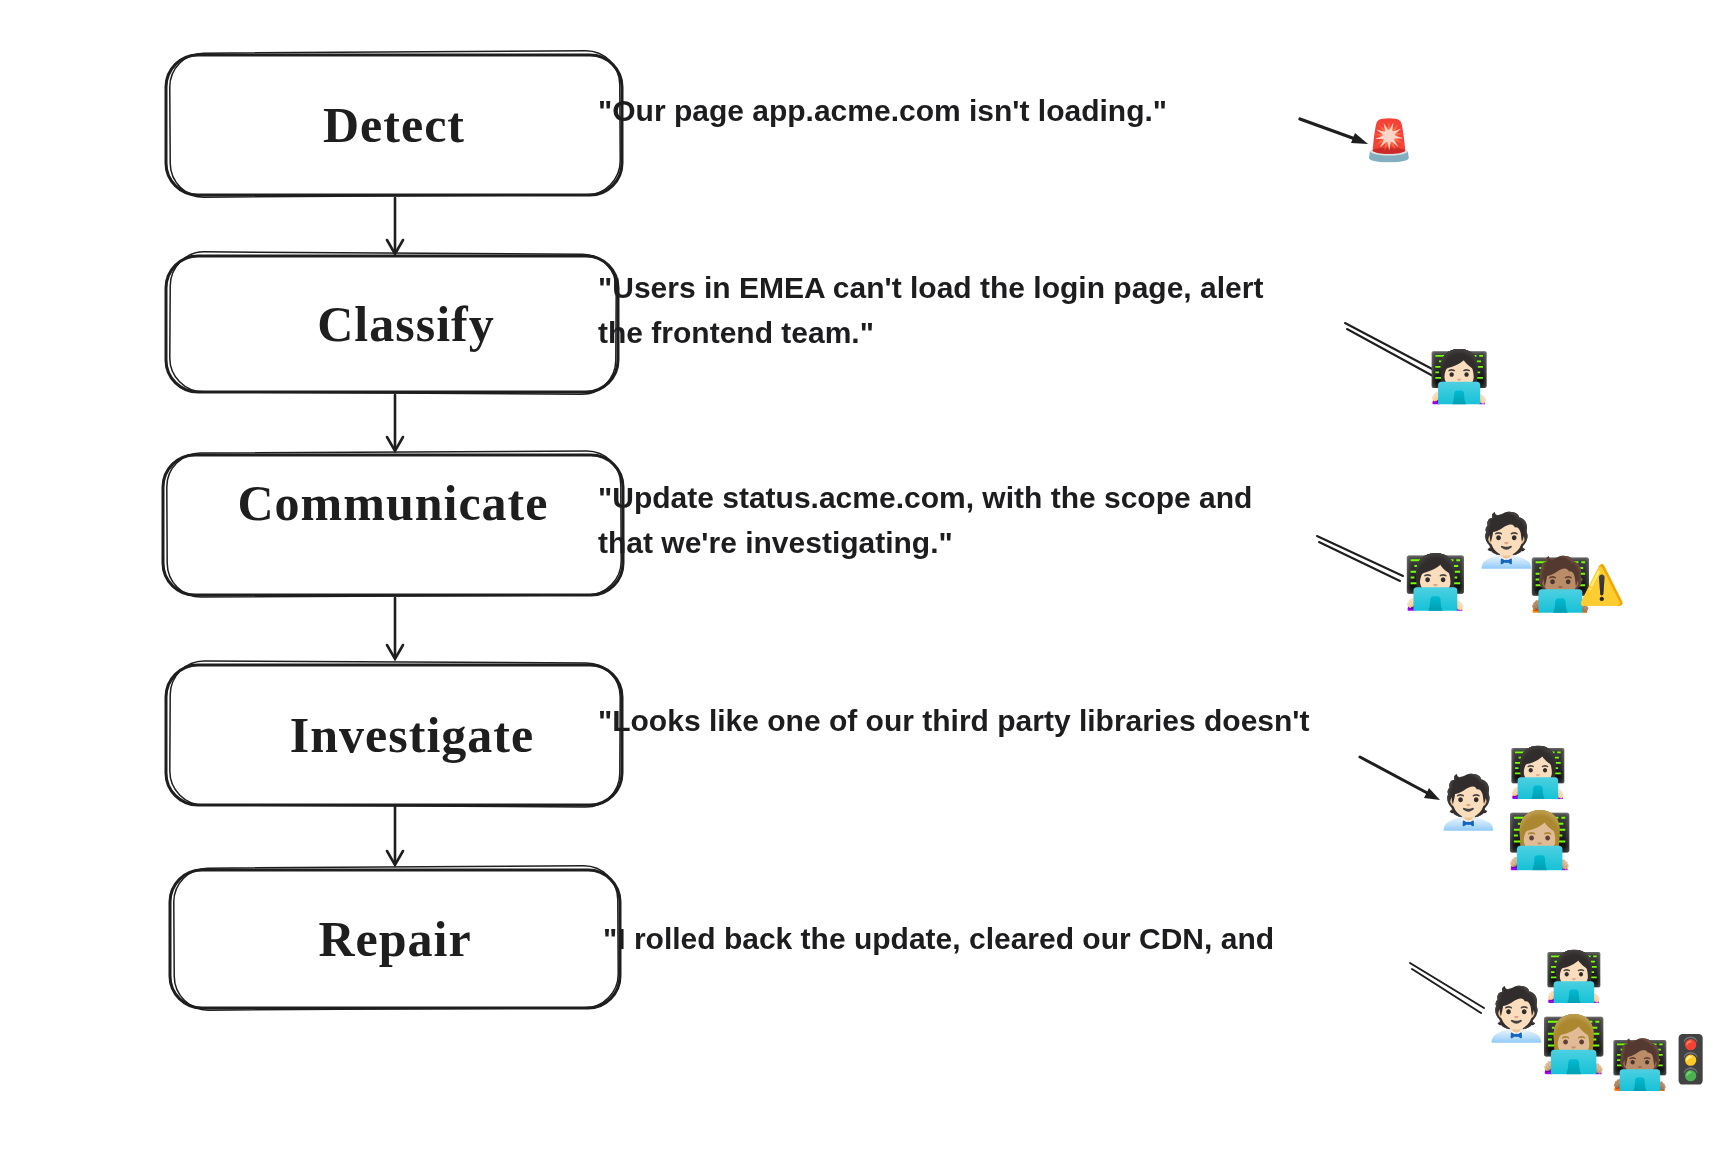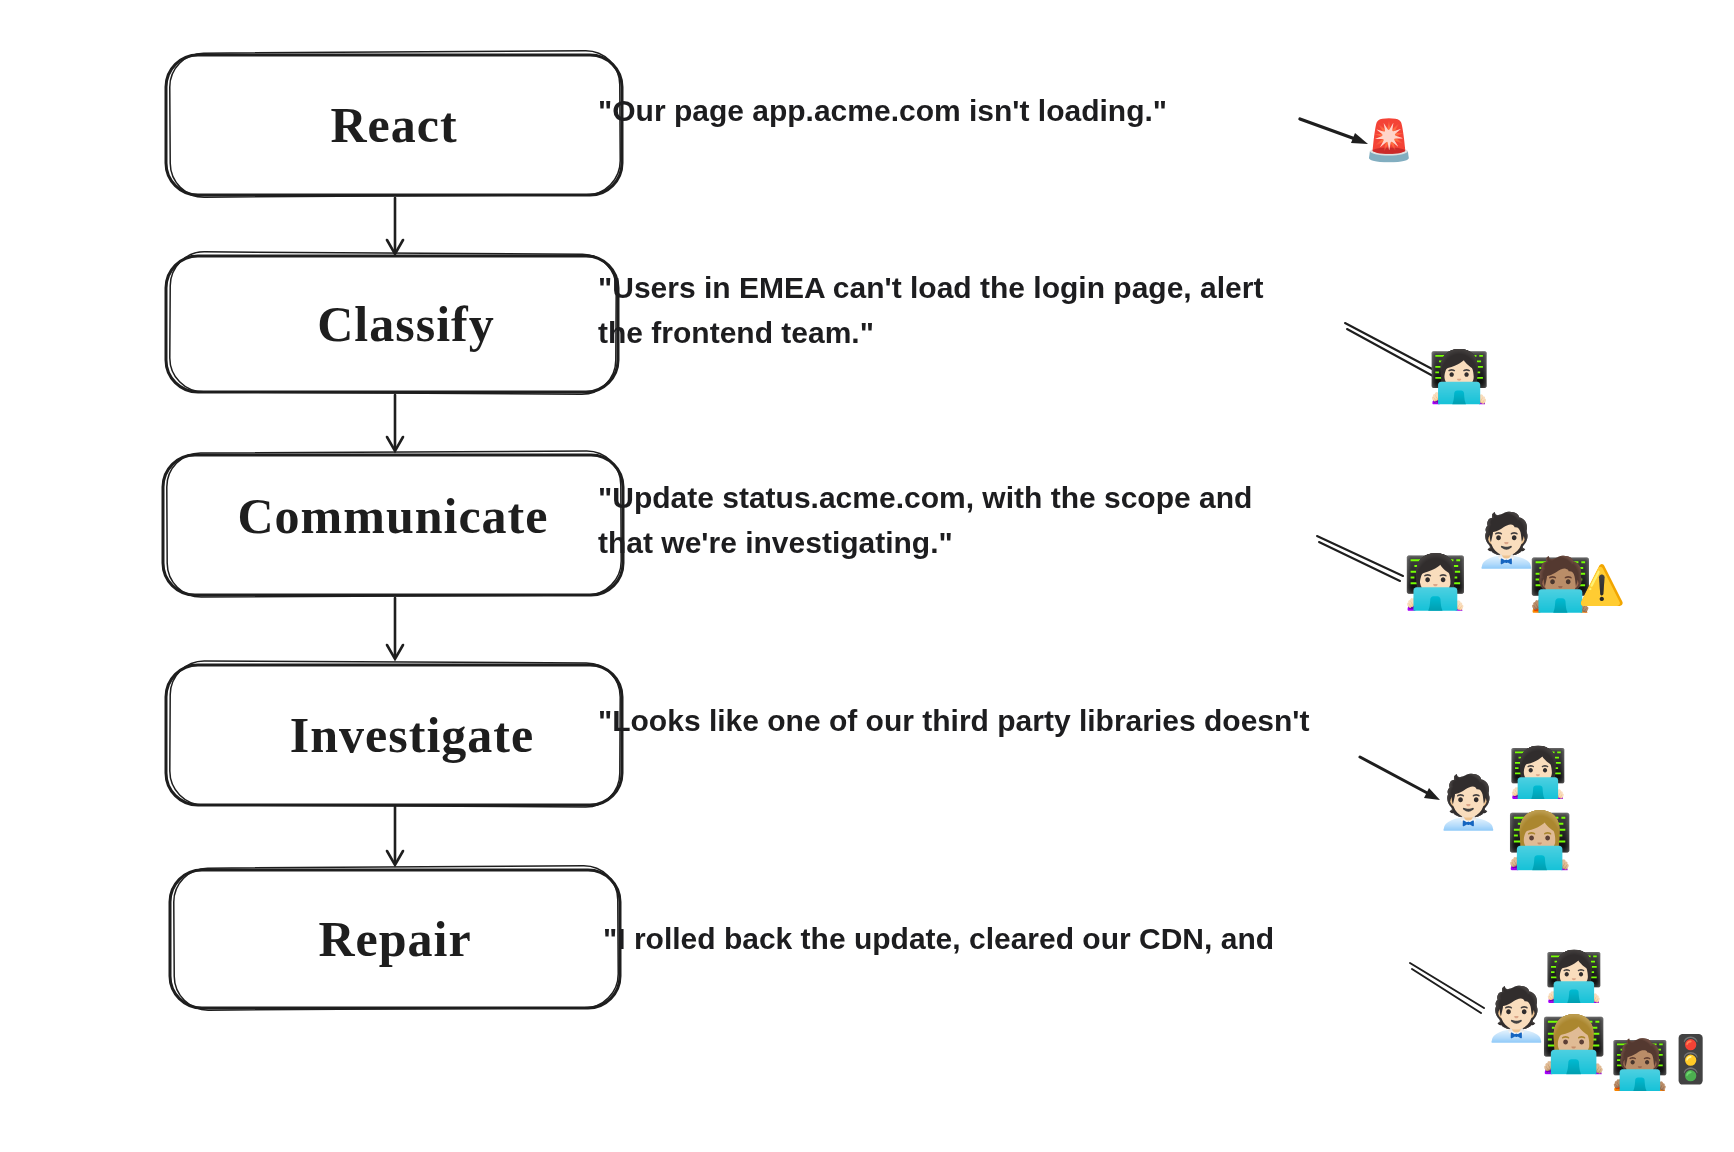--- a/index.html
+++ b/index.html
@@ -117,23 +117,23 @@
       <line x1="1360" y1="757" x2="1431" y2="795" stroke="#1e1e1e" stroke-width="3" stroke-linecap="round"></line>
       <polygon points="1440,800 1424,798 1429,788" fill="#1e1e1e"></polygon>
     </g>
 
     <g stroke="#1e1e1e" stroke-width="2" stroke-linecap="round">
       <line x1="1410" y1="963" x2="1484" y2="1008"></line>
       <line x1="1412" y1="969" x2="1481" y2="1013"></line>
     </g>
   </svg>
 
-  <div class="box-label" style="left:166px; top:55px;  width:456px; height:140px;">React</div>
+  <div class="box-label" style="left:166px; top:55px;  width:456px; height:140px;">Detect</div>
   <div class="box-label" style="left:180px; top:256px; width:452px; height:136px;">Classify</div>
-  <div class="box-label" style="left:163px; top:446px; width:460px; height:140px;">Communicate</div>
+  <div class="box-label" style="left:163px; top:433px; width:460px; height:140px;">Communicate</div>
   <div class="box-label" style="left:166px; top:665px; width:492px; height:140px;">Investigate</div>
   <div class="box-label" style="left:170px; top:870px; width:450px; height:138px;">Repair</div>
 
   <div class="quote" style="left:598px; top:88px;">
     <div>"Our page app.acme.com isn't loading."</div>
   </div>
   <div class="quote" style="left:598px; top:265px;">
     <div>"Users in EMEA can't load the login page, alert</div>
     <div>the frontend team."</div>
   </div>

